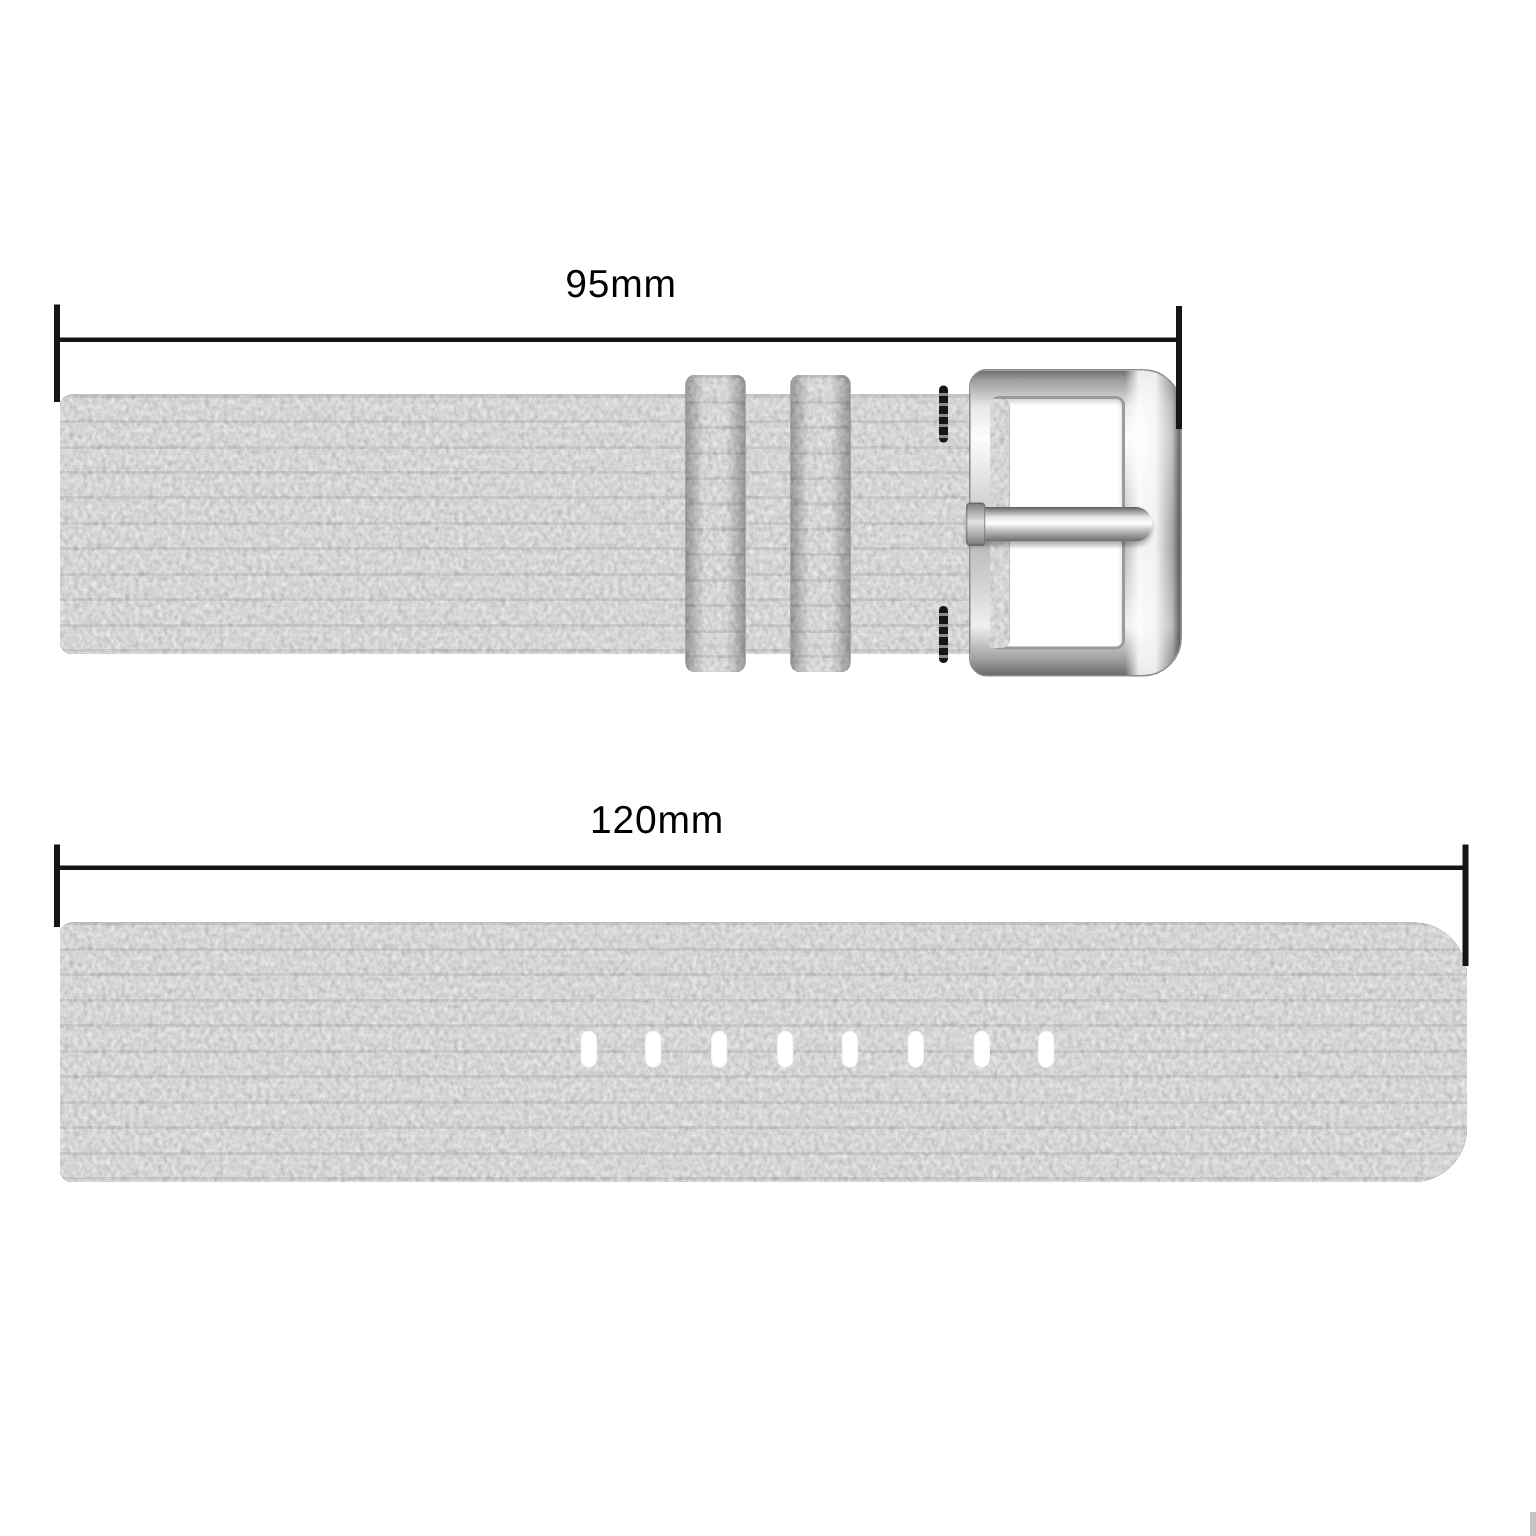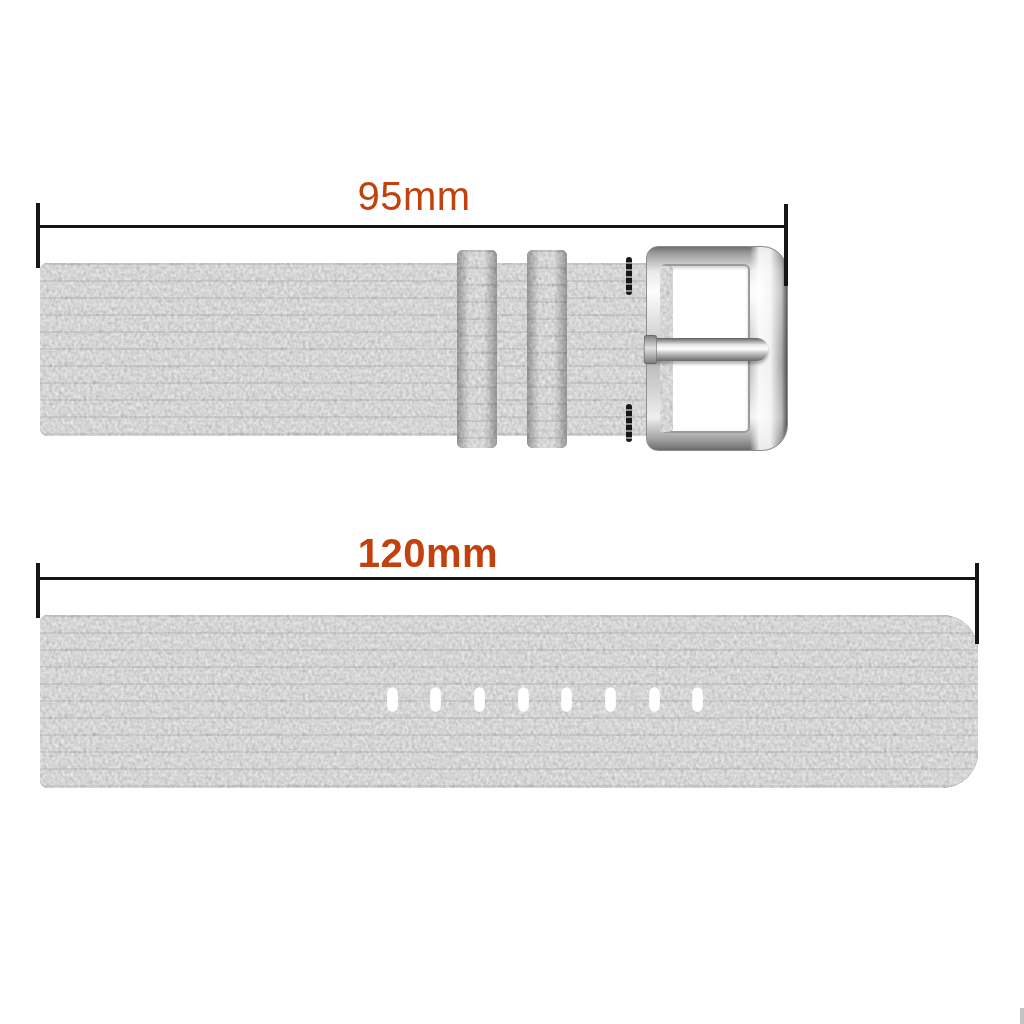--- a/index.html
+++ b/index.html
@@ -3,21 +3,21 @@
 <meta charset="utf-8">
 <style>
   html,body{margin:0;padding:0;background:#ffffff;}
   .canvas{
     position:relative;width:1024px;height:1024px;background:#ffffff;overflow:hidden;
     font-family:"Liberation Sans", sans-serif;
   }
 
   
   .dim-label{
-    position:absolute;color:#c2410c;font-size:40px;line-height:1;
+    position:absolute;color:#000000;font-size:26px;line-height:1;
     transform:translateX(-50%);letter-spacing:.5px;white-space:nowrap;z-index:9;
   }
   .dim-line{position:absolute;background:#151515;z-index:8;}
 
   
   .fabric{
     position:absolute;background:#a9a9a9;overflow:hidden;
     box-shadow:inset 0 0 0 1px rgba(60,60,60,.30), inset 0 0 4px rgba(0,0,0,.28);
   }
   .fabric svg{position:absolute;left:0;top:0;width:100%;height:100%;display:block;}
@@ -148,21 +148,21 @@
   </div>
   <div class="fabric" id="fabric-tail">
     <svg>
         <rect width="100%" height="100%" filter="url(#fabricNoise)"></rect>
       </svg>
   </div>
   <div id="buckle-prong">
     <div id="prong-base"></div>
   </div>
 
-  <div class="dim-label" style="left:428px;top:533px;font-weight:bold;">120mm</div>
+  <div class="dim-label" style="left:438px;top:533px;">120mm</div>
   <div class="dim-line" style="left:38px;top:577px;width:940px;height:3px;"></div>
   <div class="dim-line" style="left:36px;top:563px;width:4px;height:55px;"></div>
   <div class="dim-line" style="left:975px;top:563px;width:4px;height:81px;"></div>
 
   <div class="fabric" id="strap-bottom">
     <svg>
         <rect width="100%" height="100%" filter="url(#fabricNoise)"></rect>
       </svg>
     <div class="weave"></div>
     <div id="holes-row">

